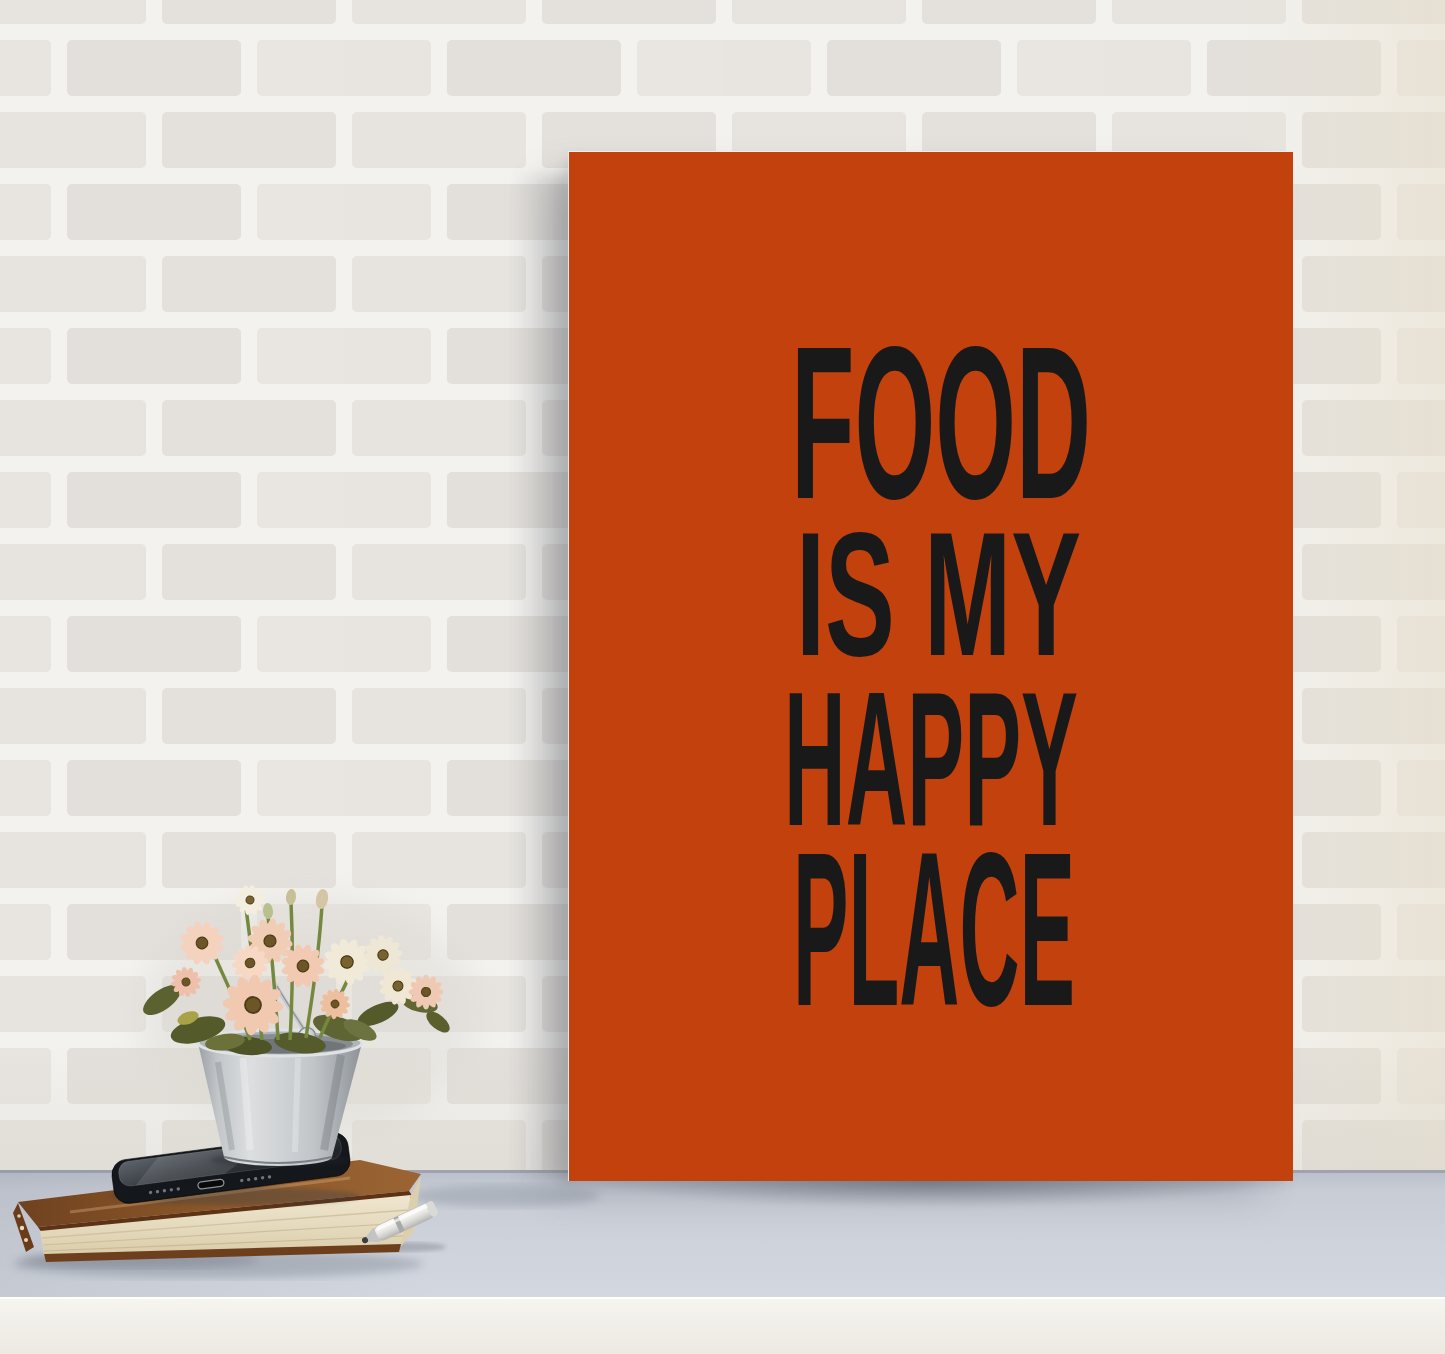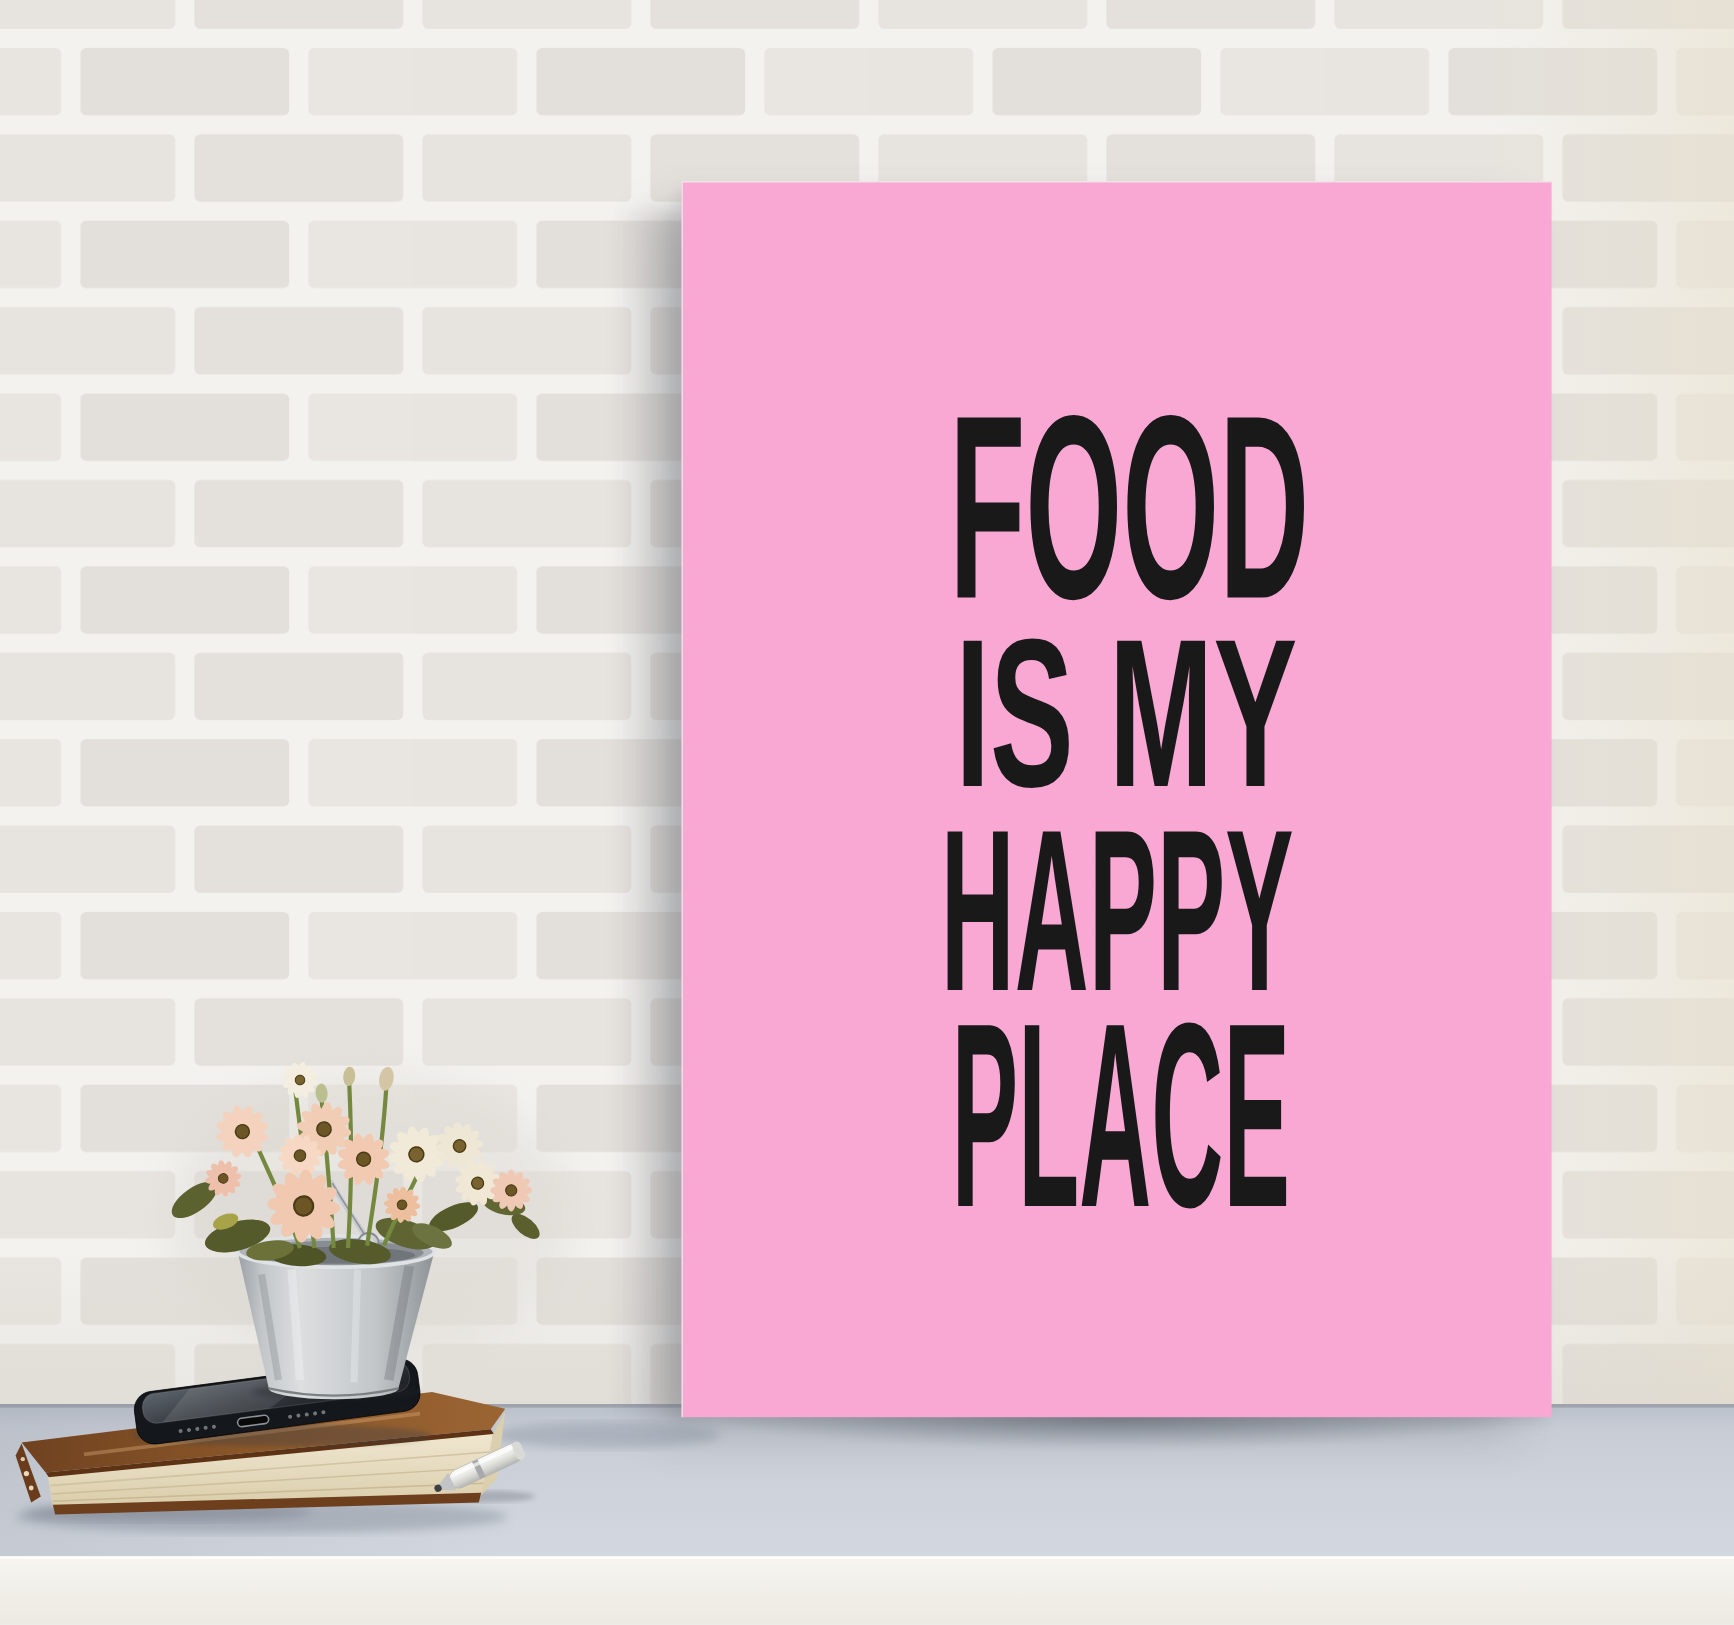--- a/index.html
+++ b/index.html
@@ -32,21 +32,21 @@
     background:linear-gradient(90deg, rgba(122,124,131,0) 0%, rgba(122,124,131,.20) 72%, rgba(122,124,131,.30) 100%);
     filter:blur(6px);
   }
   .shadow-under-poster{
     position:absolute;left:552px;top:1174px;width:756px;height:38px;
     background:radial-gradient(ellipse at 50% 18%, rgba(68,74,86,.52) 0%, rgba(68,74,86,0) 62%);
     filter:blur(2px);
   }
   .poster{
     position:absolute;left:568px;top:151px;width:724px;height:1029px;
-    background:#f9a8d4;
+    background:#c2410c;
     border-left:1px solid #ebebe9;
     border-top:1px solid #efefed;
     box-shadow:-26px 18px 36px -8px rgba(94,97,105,.32), -6px 6px 10px -2px rgba(108,110,117,.16);
   }
   .poster svg{width:100%;height:100%;}
   .poster text{
     font-family:"Liberation Sans","DejaVu Sans",sans-serif;
     font-weight:700;fill:#191919;
   }
   .props{position:absolute;left:0;top:0;}

